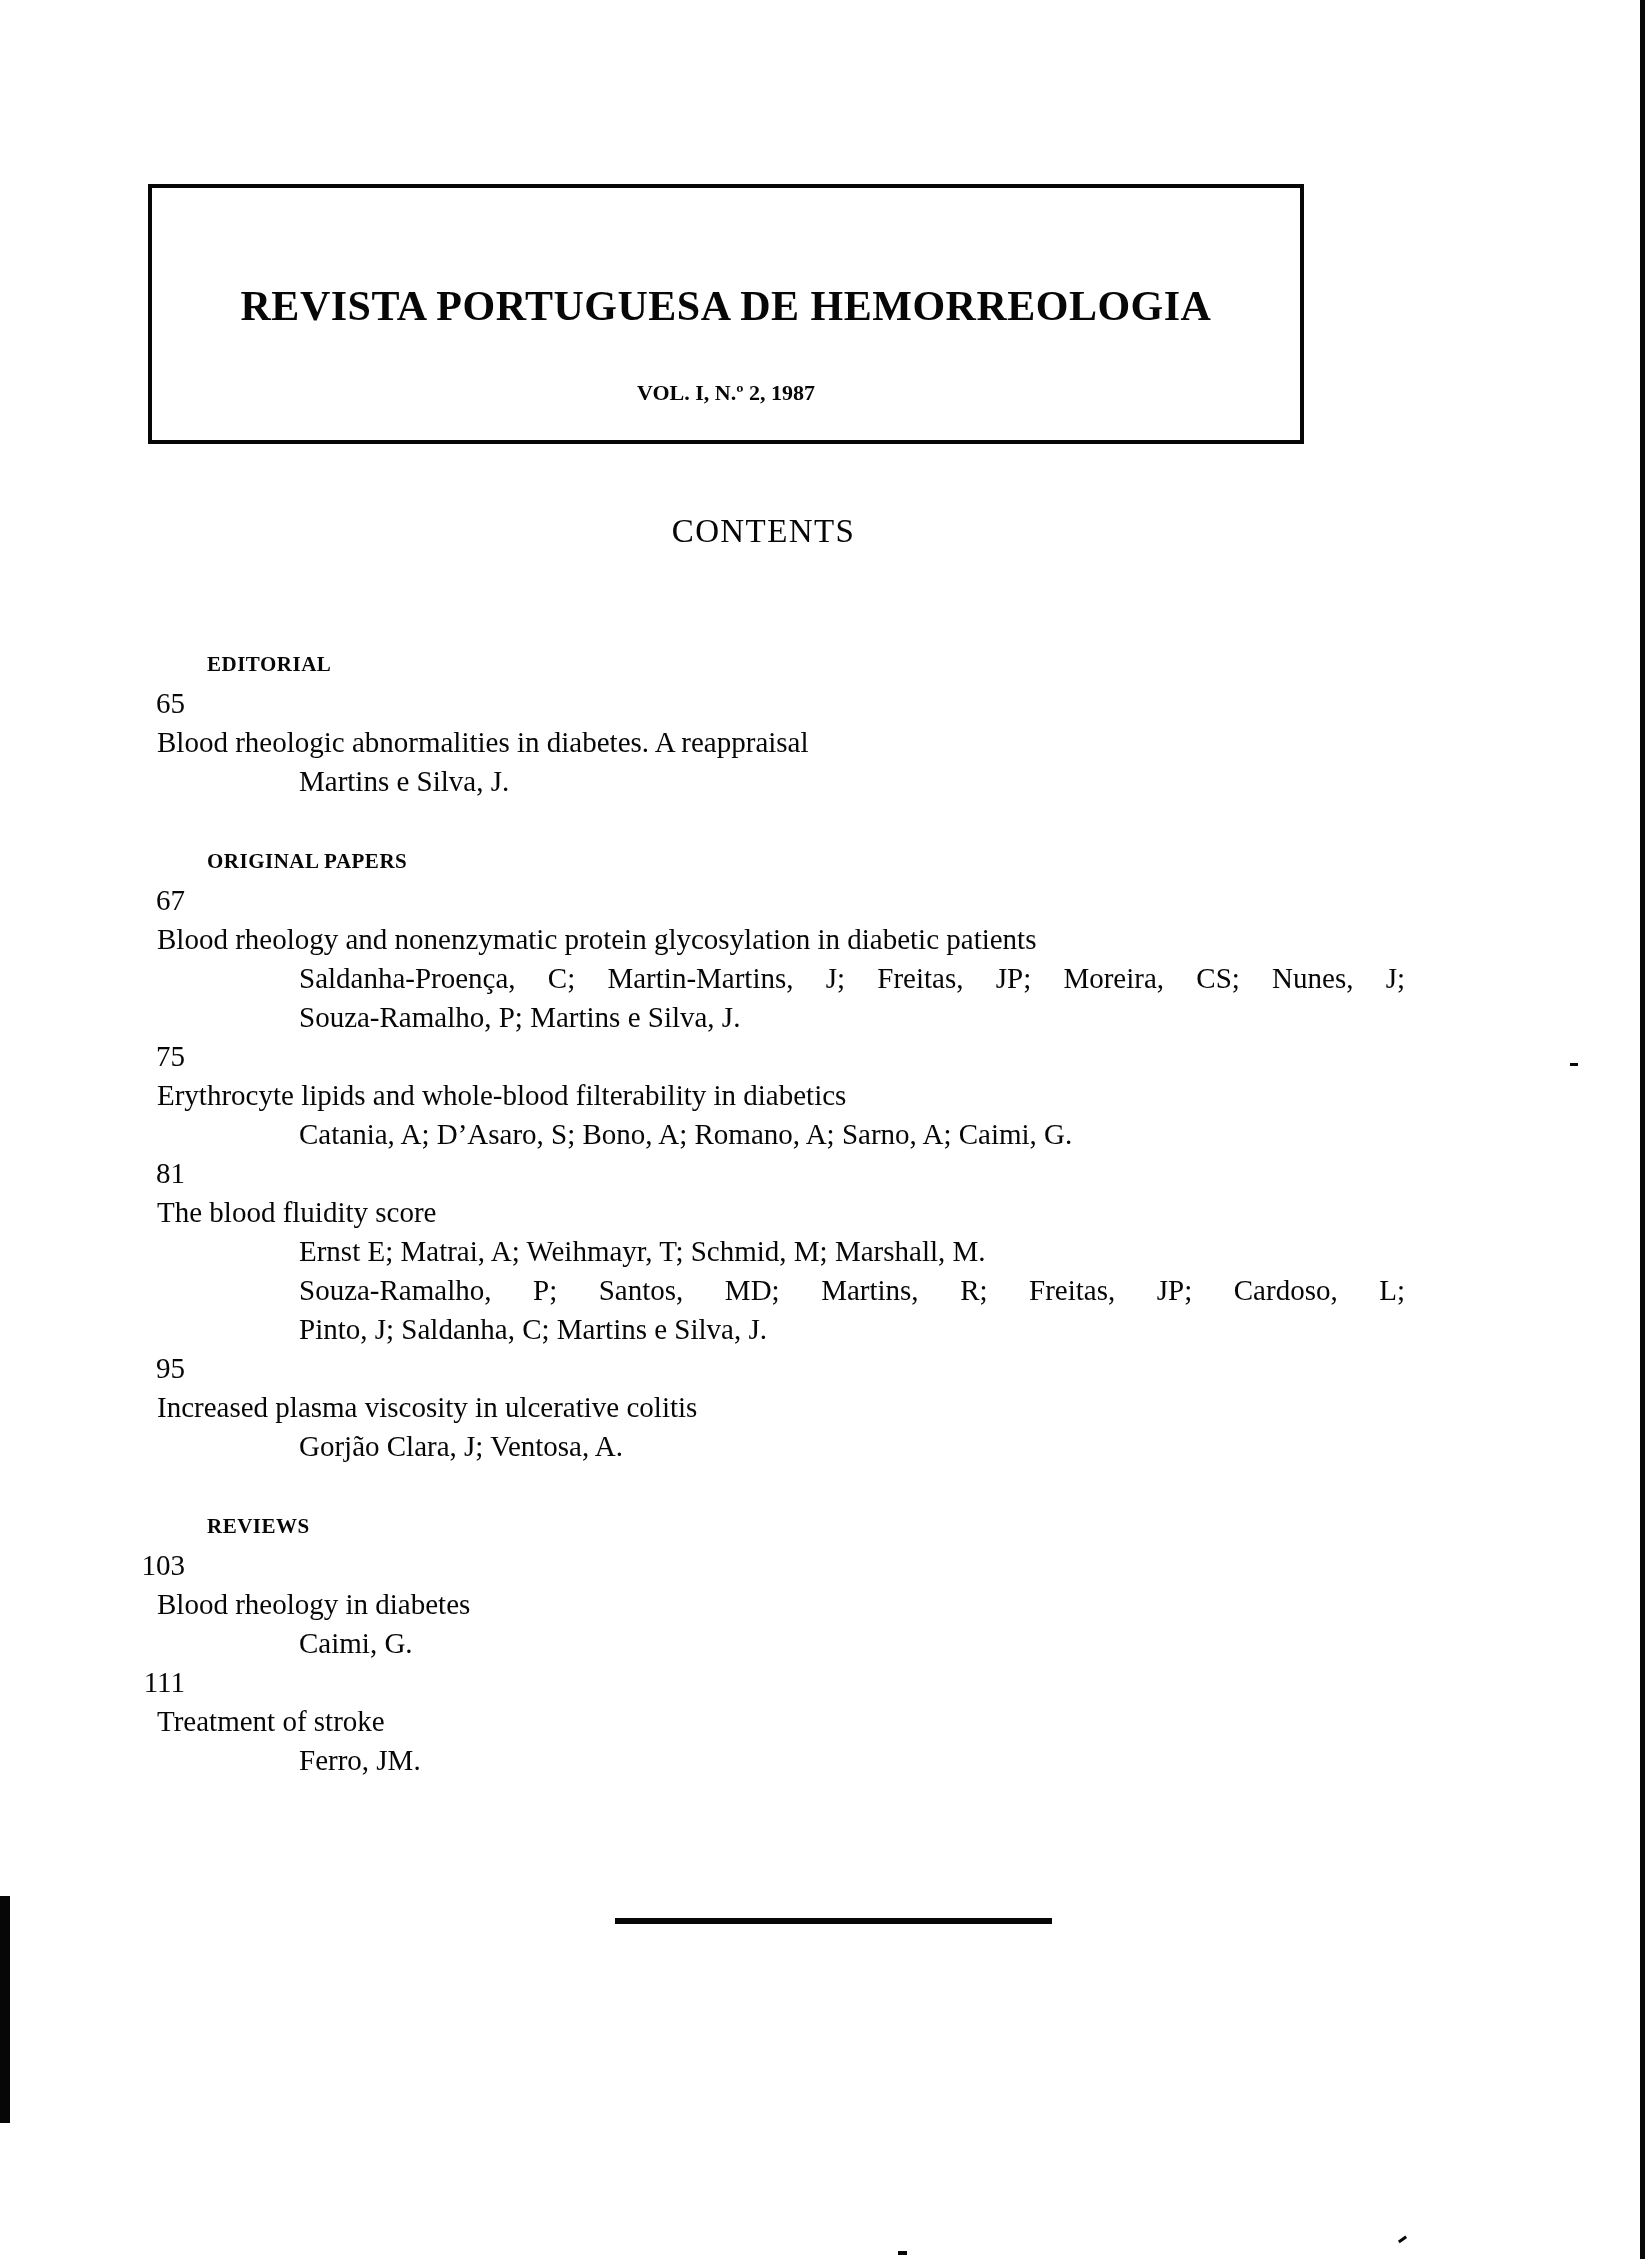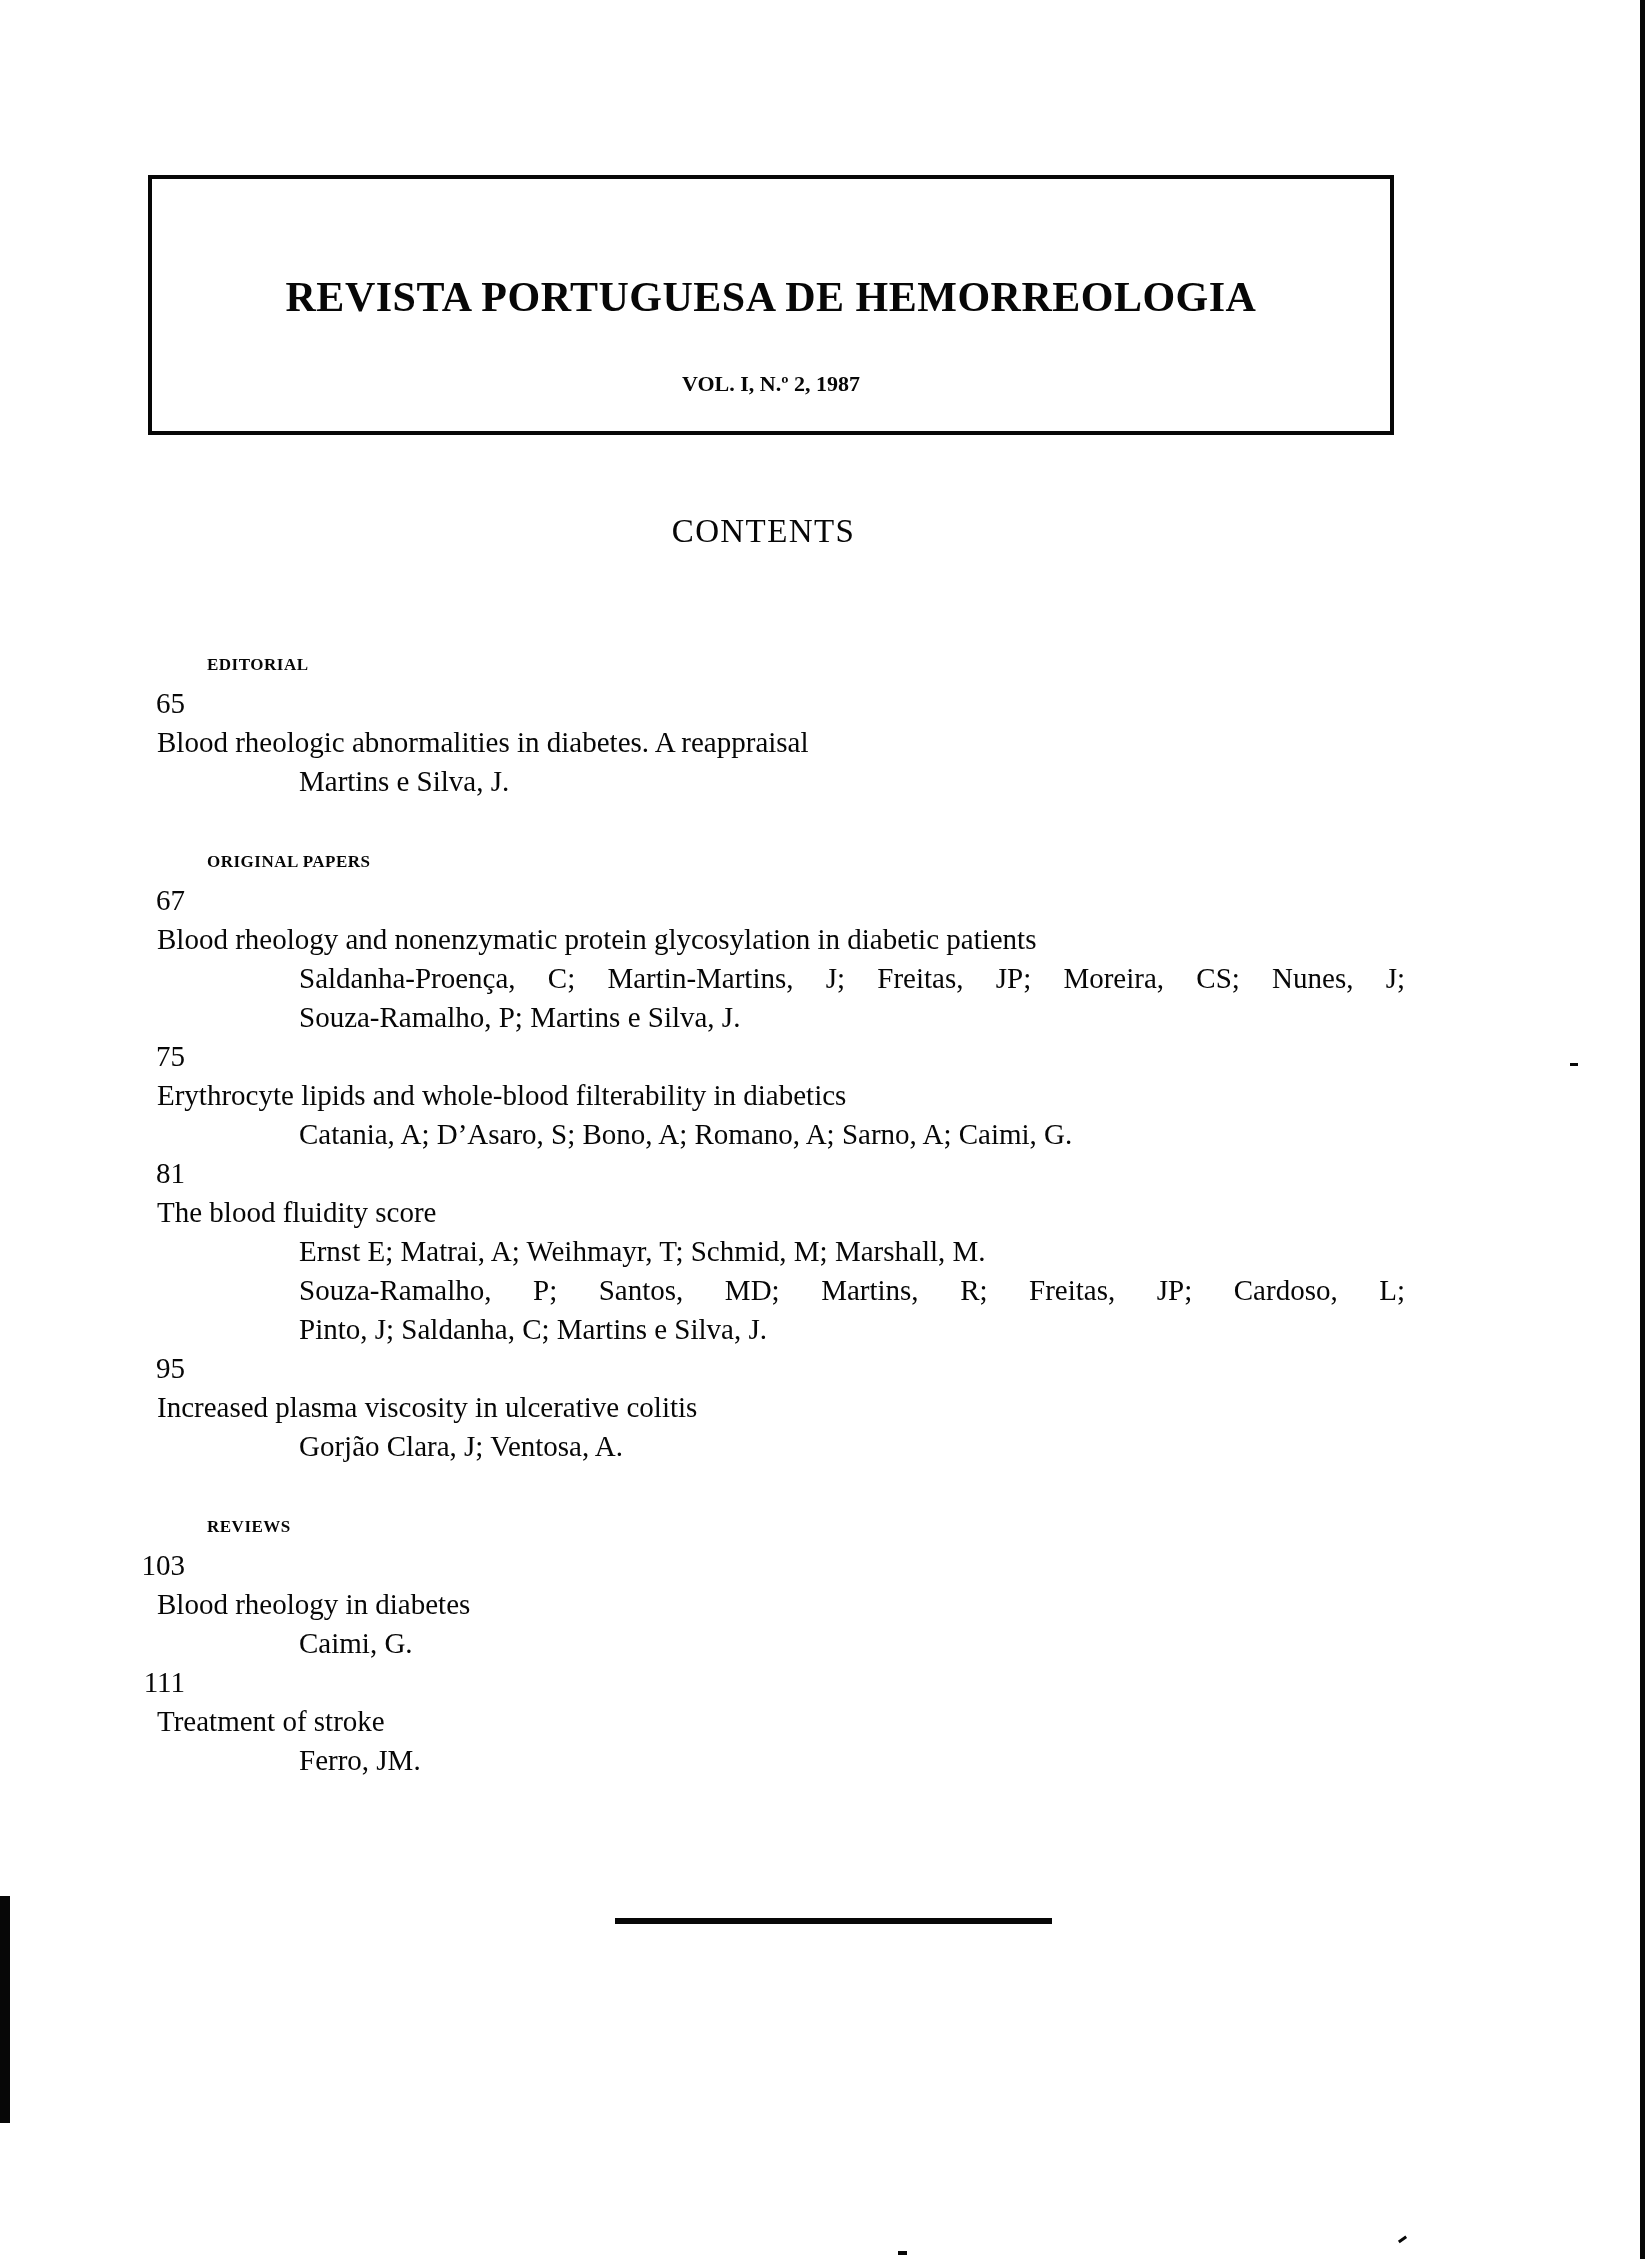--- a/index.html
+++ b/index.html
@@ -9,22 +9,22 @@
     height: 2259px;
     background: #ffffff;
     overflow: hidden;
     font-family: "Liberation Serif", "DejaVu Serif", serif;
     color: #070707;
   }
 
   
   .masthead {
     position: absolute;
-    left: 148px; top: 175px;
-    width: 1246px; height: 260px;
+    left: 148px; top: 184px;
+    width: 1156px; height: 260px;
     box-sizing: border-box;
     border: 4.8px solid #070707;
     text-align: center;
   }
   .journal-title {
     margin-top: 95px;
     font-size: 42px;
     font-weight: bold;
     letter-spacing: 0.5px;
     line-height: 46px;
@@ -51,21 +51,21 @@
   
   .toc {
     position: absolute;
     left: 135px; top: 645px;
     width: 1270px;
     font-size: 29px;
     line-height: 39px;
   }
   .sec-header {
     padding-left: 72px;
-    font-size: 17px;
+    font-size: 21px;
     font-weight: bold;
     letter-spacing: 0.5px;
     line-height: 39px;
   }
   .sec-header + .entry-row { margin-top: 0; }
   .sec-header.gap { margin-top: 41px; }
   .entry-row { display: flex; flex-direction: column; }
   .num {
     flex: none;
     width: 50px;

